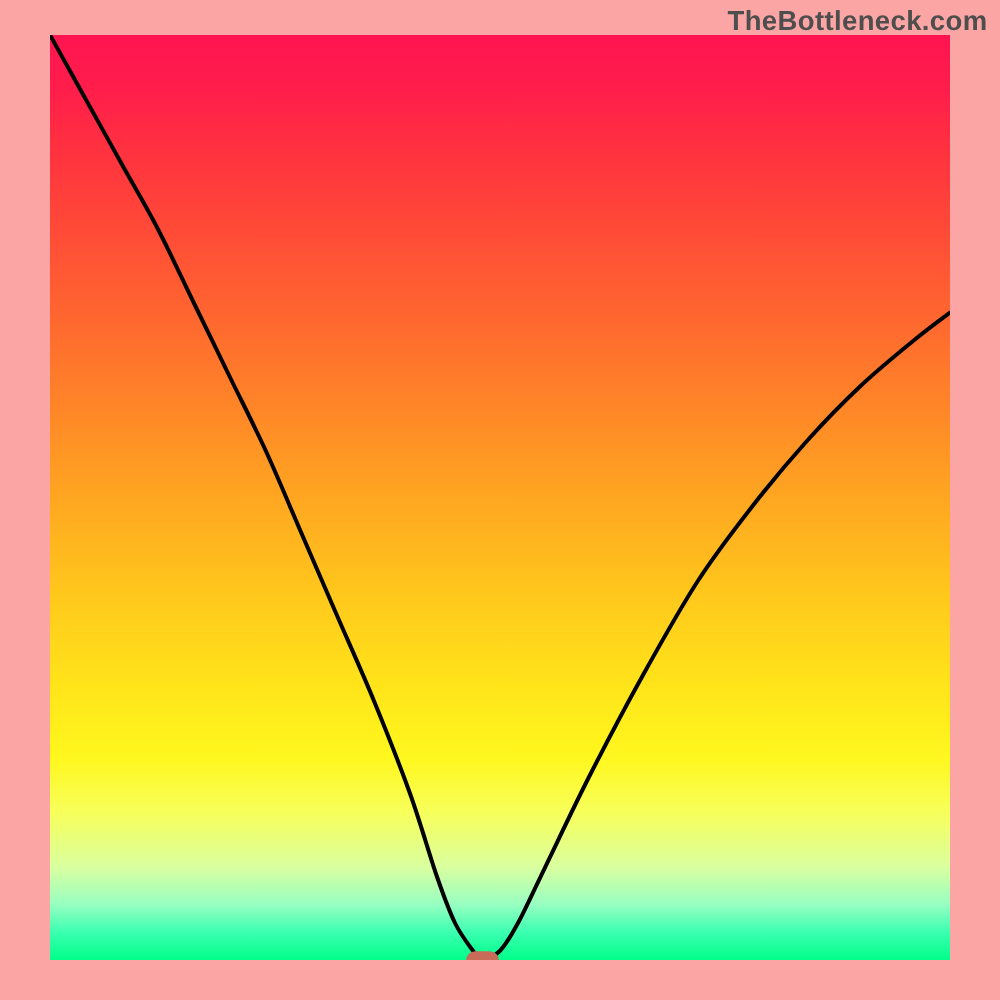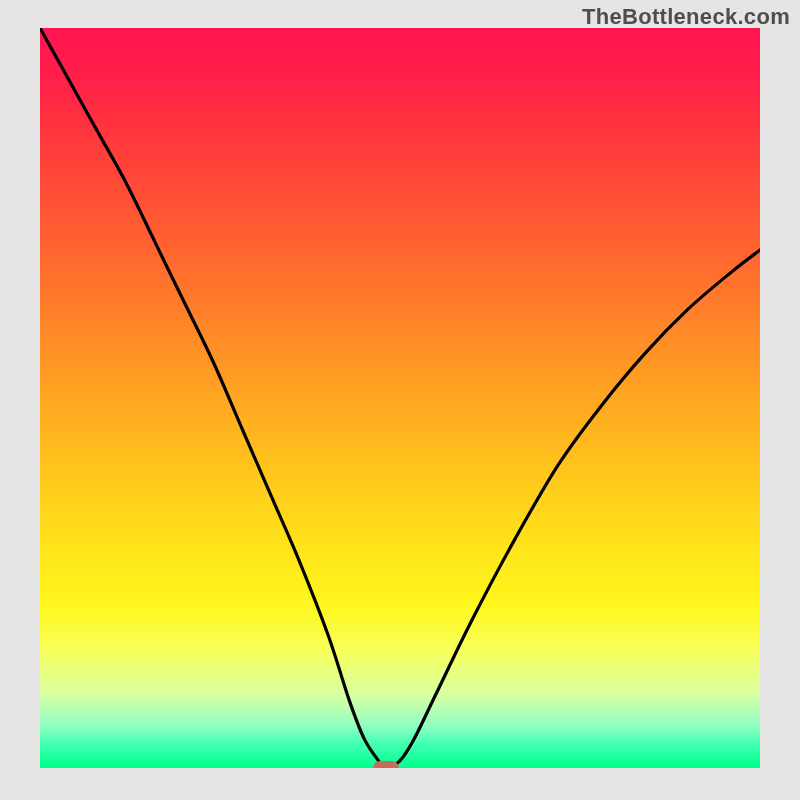--- a/index.html
+++ b/index.html
@@ -8,21 +8,21 @@
     width: 800px;
     height: 800px;
     background: #000;
     overflow: hidden;
     font-family: Arial, Helvetica, sans-serif;
   }
   .frame {
     position: relative;
     width: 800px;
     height: 800px;
-    background: #e5e5e5;
+    background: #fca5a5;
   }
   .watermark {
     position: absolute;
     top: 4px;
     right: 10px;
     color: #4e4e4e;
     font-size: 22px;
     font-weight: 600;
     letter-spacing: 0.3px;
     z-index: 10;

